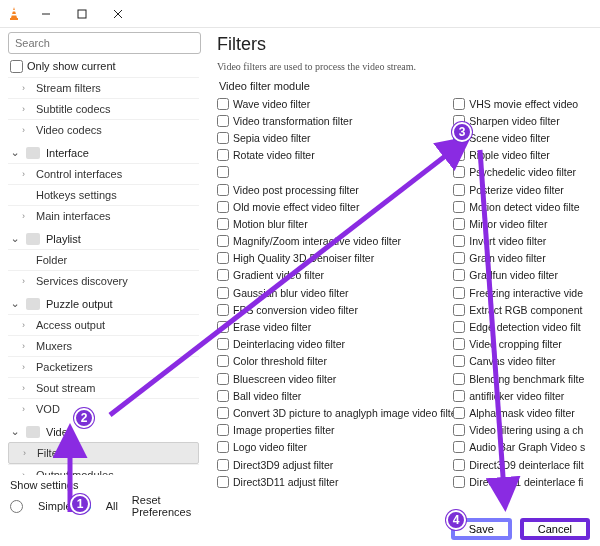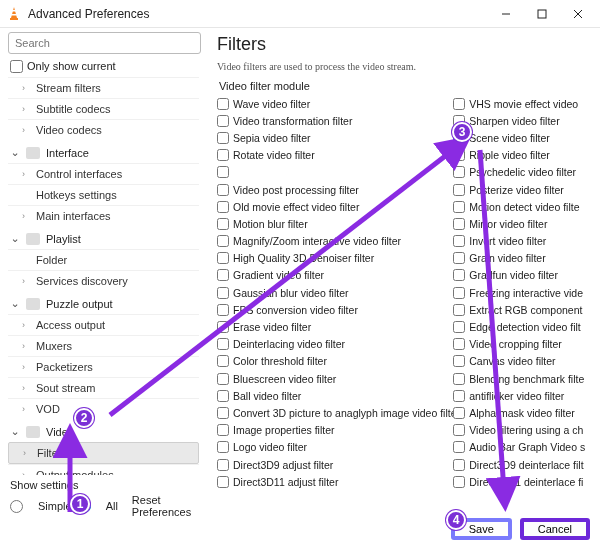--- a/index.html
+++ b/index.html
@@ -59,21 +59,20 @@
 </head>
 <body>
 
 <div class="titlebar">
   <svg class="vlc-icon" viewBox="0 0 16 16">
     <polygon points="8,1 11,12 5,12" fill="#f58220"></polygon>
     <rect x="4" y="12" width="8" height="2" fill="#f58220"></rect>
     <rect x="6" y="4" width="4" height="1.5" fill="#fff"></rect>
     <rect x="5.2" y="8" width="5.6" height="1.5" fill="#fff"></rect>
   </svg>
-  <div class="title">Advanced Preferences</div>
   <div class="winbtn">
       <svg viewBox="0 0 10 10">
         <line x1="1" y1="5" x2="9" y2="5" stroke="#222" stroke-width="1"></line>
       </svg>
     </div>
   <div class="winbtn">
       <svg viewBox="0 0 10 10">
         <rect x="1" y="1" width="8" height="8" fill="none" stroke="#222" stroke-width="1"></rect>
       </svg>
     </div>

